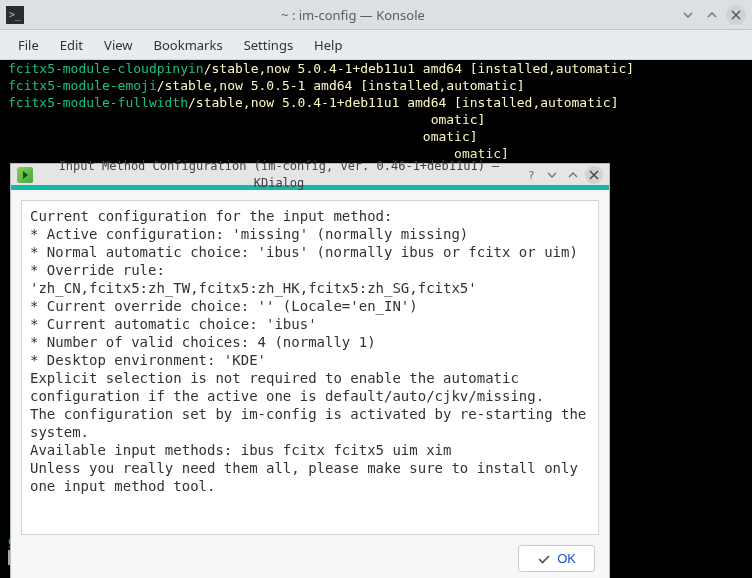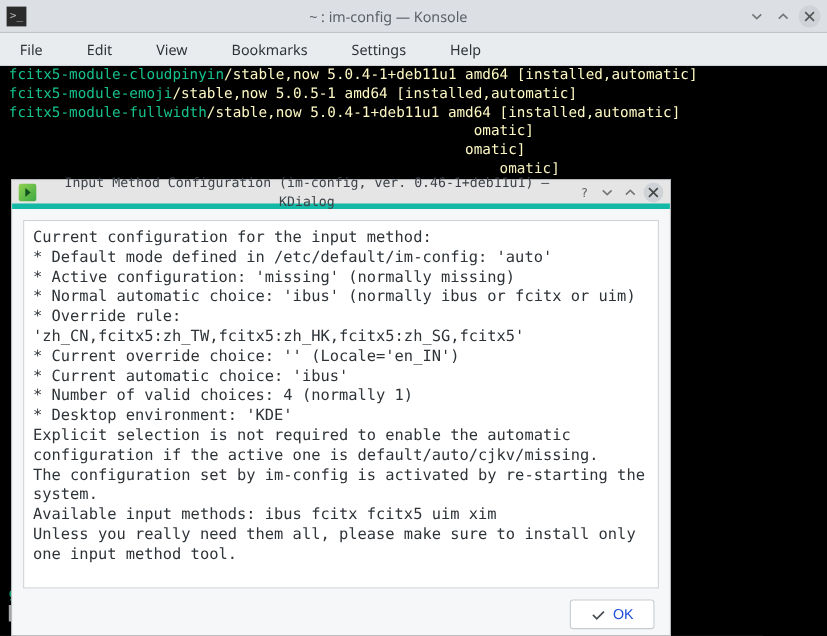--- a/index.html
+++ b/index.html
@@ -40,21 +40,21 @@
   color: #777;
   margin-left: 4px;
   border-radius: 50%;
 }
 .titlebar .ctl.close { background: #cfd3d7; }
 .menubar {
   height: 30px;
   background: #e9ecef;
   display: flex; align-items: center;
   padding: 0 8px;
-  gap: 20px;
+  gap: 1px;
   border-bottom: 1px solid #d0d4d8;
 }
 .menubar .item {
   padding: 4px 10px;
   font-size: 13px;
   color: #2e3338;
 }
 .terminal {
   flex: 1;
   background: #000;
@@ -209,21 +209,20 @@
             </svg>
         </div>
         <div class="ctl close">
           <svg width="10" height="10" viewBox="0 0 10 10">
               <path d="M1 1 L9 9 M9 1 L1 9" stroke="#444" stroke-width="1.5"></path>
             </svg>
         </div>
       </div>
       <div class="dlg-body">
         <div>Current configuration for the input method:</div>
-        <div> * Default mode defined in /etc/default/im-config: 'auto'</div>
         <div> * Active configuration: 'missing' (normally missing)</div>
         <div> * Normal automatic choice: 'ibus' (normally ibus or fcitx or uim)</div>
         <div> * Override rule: 'zh_CN,fcitx5:zh_TW,fcitx5:zh_HK,fcitx5:zh_SG,fcitx5'</div>
         <div> * Current override choice: '' (Locale='en_IN')</div>
         <div> * Current automatic choice: 'ibus'</div>
         <div> * Number of valid choices: 4 (normally 1)</div>
         <div> * Desktop environment: 'KDE'</div>
         <div>Explicit selection is not required to enable the automatic configuration if the active one is default/auto/cjkv/missing.</div>
         <div>The configuration set by im-config is activated by re-starting the system.</div>
         <div>  Available input methods: ibus fcitx fcitx5 uim xim</div>

